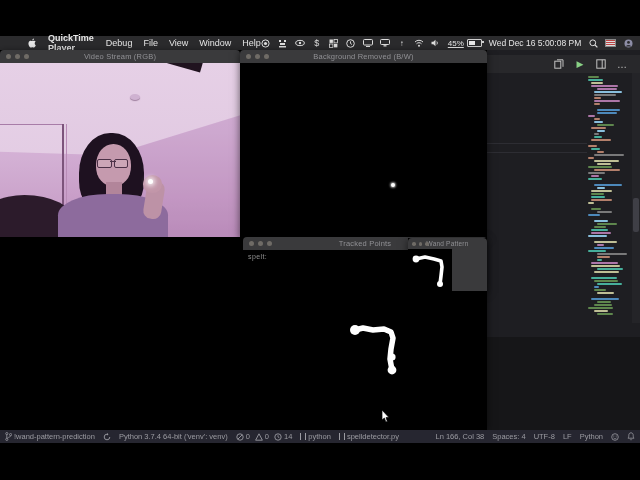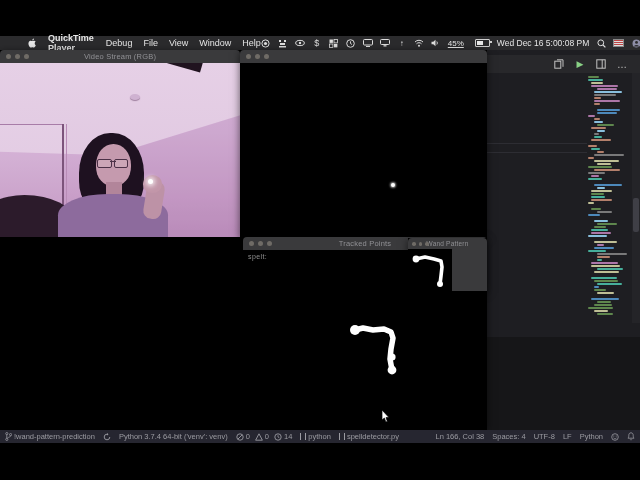--- a/index.html
+++ b/index.html
@@ -9,21 +9,21 @@
 
   
   #menubar{left:0;top:36px;width:640px;height:14px;background:#2b2b2d;display:flex;align-items:center;
     font-size:9px;color:#e6e6e6;padding-left:19px;}
   .mb-left{display:flex;align-items:center;gap:11px;padding-left:9px;}
   .mb-app{font-weight:bold;}
   .mb-item{white-space:nowrap;}
   .mb-right{margin-left:auto;display:flex;align-items:center;gap:7px;padding-right:8px;}
   .mi{display:inline-flex;align-items:center;justify-content:center;width:10px;height:10px;color:#dedede;}
   .mi svg{display:block;}
-  .mb-batt{display:flex;align-items:center;gap:11px;font-size:8px;text-decoration:underline;}
+  .mb-batt{display:flex;align-items:center;gap:3px;font-size:8px;text-decoration:underline;}
   .battery{width:13px;height:6px;border:1px solid #cfcfcf;border-radius:1px;position:relative;}
   .battery:after{content:"";position:absolute;right:-3px;top:1px;width:2px;height:2px;background:#cfcfcf;}
   .battery .lvl{position:absolute;left:1px;top:1px;bottom:1px;width:45%;background:#e8e8e8;}
   .flag{width:9px;height:6px;background:repeating-linear-gradient(180deg,#b44 0 1px,#ddd 1px 2px);border:0.5px solid #888;}
   .clock{font-size:8.5px;white-space:nowrap;}
 
   
   .cvwin{background:#000;box-shadow:0 2px 8px rgba(0,0,0,.6);}
   .titlebar{position:absolute;left:0;top:0;right:0;height:13px;background:#3a3a3c;border-radius:4px 4px 0 0;
     display:flex;align-items:center;}
@@ -354,20 +354,21 @@
     </div>
   </div>
 
   <div class="abs cvwin" style="left:240px;top:50px;width:247px;height:187px;">
     <div class="titlebar">
       <span class="lights">
           <span class="dot"></span>
           <span class="dot"></span>
           <span class="dot"></span>
         </span>
+      <span class="title">Background Removed (B/W)</span>
     </div>
     <div class="cvbody">
       <span class="wdot" style="left:151px;top:120px;width:4px;height:4px;"></span>
     </div>
   </div>
 
 
   <div class="abs cvwin" style="left:243px;top:237px;width:244px;height:191px;">
     <div class="titlebar">
       <span class="lights">

